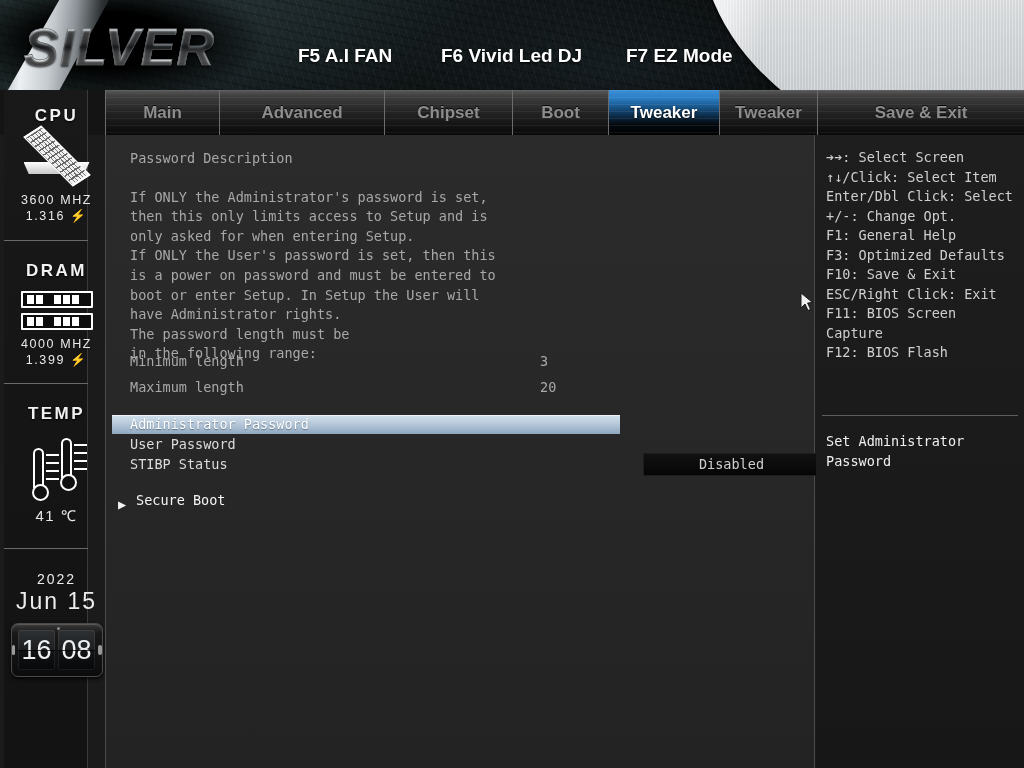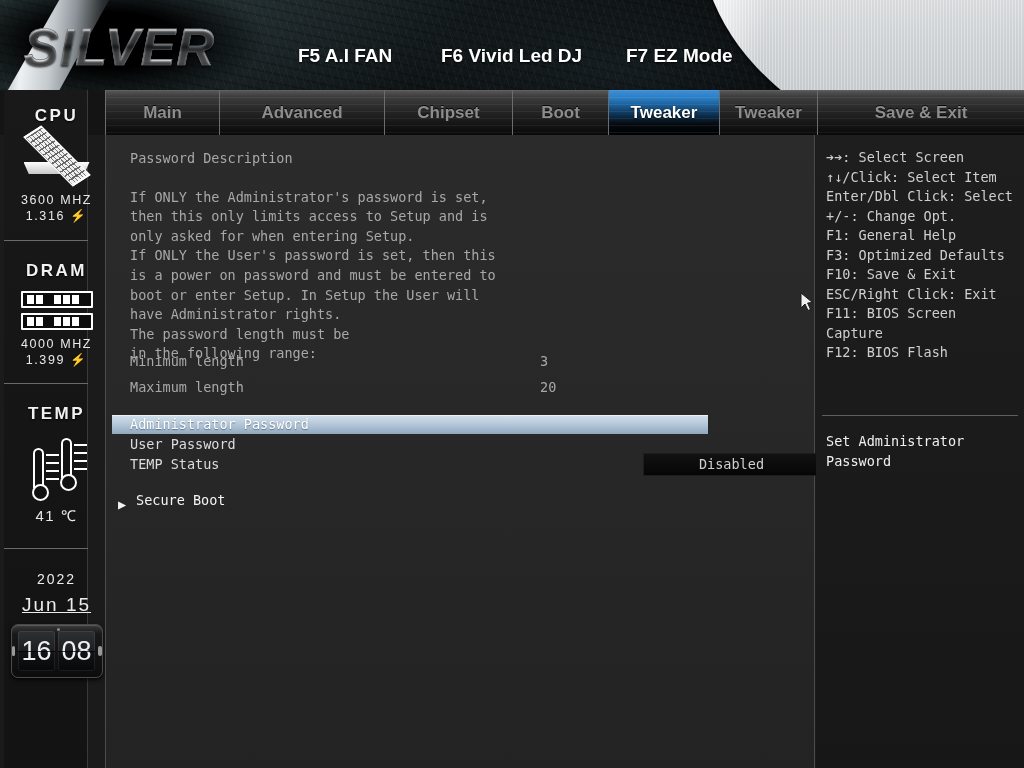--- a/index.html
+++ b/index.html
@@ -174,21 +174,21 @@
     position: absolute; top: 6px; left: 14px; width: 13px; height: 30px;
     background: repeating-linear-gradient(180deg, #fff 0 2px, rgba(0,0,0,0) 2px 8px);
   }
   #th1 { left: 10px; top: 16px; }
   #th2 { left: 38px; top: 6px; }
   .sb-date {
     font-family: "Liberation Sans", sans-serif;
     color: #ececec; letter-spacing: 2px;
   }
   .sb-date .yy { font-size: 14px; display:block; }
-  .sb-date .md { font-size: 19px; display:block; margin-top: 7px; text-decoration: underline; }
+  .sb-date .md { font-size: 23px; display:block; margin-top: 1px; }
   #flipclock {
     width: 92px; height: 54px; margin: 8px auto 0;
     border-radius: 7px;
     background: linear-gradient(180deg,#3a3a3a 0%, #181818 18%, #0c0c0c 100%);
     border: 1px solid #4a4a4a;
     box-shadow: inset 0 1px 1px rgba(255,255,255,0.18), 0 2px 4px rgba(0,0,0,0.8);
     display: flex; align-items: center; justify-content: center; gap: 3px;
     position: relative;
   }
   #flipclock .pin { position:absolute; top:3px; left:45px; width:3px; height:3px; border-radius:50%; background:#8a8a8a; }
@@ -229,21 +229,21 @@
   #row-max { top: 243px; }
 
   .optrow {
     position: absolute; left: 6px; width: 698px; height: 19px;
     font-size: 13.5px; line-height: 19px;
   }
   .optrow .label { position: absolute; left: 18px; color: #dcdcdc; }
   #opt-admin {
     top: 280px;
     background: linear-gradient(180deg, #d2e0ec 0%, #bccddd 38%, #a7bcd0 68%, #8fa6bd 100%);
-    width: 596px;
+    width: 508px;
     box-shadow: inset 0 1px 0 rgba(255,255,255,0.6);
     padding-left: 18px;
   }
   #opt-admin .label { color: #ffffff; text-shadow: 0 1px 1px rgba(40,60,80,0.55); }
   #opt-user  { top: 300px; }
   #opt-stibp { top: 320px; }
   #stibp-box {
     position: absolute; left: 531px; top: -2px; width: 177px; height: 23px;
     background: linear-gradient(180deg,#121212 0%, #050505 100%);
     display: flex; align-items: center; justify-content: center;
@@ -398,21 +398,21 @@
       <span class="v">20</span>
     </div>
 
     <div class="optrow" id="opt-admin">
       <span class="label">Administrator Password</span>
     </div>
     <div class="optrow" id="opt-user">
       <span class="label">User Password</span>
     </div>
     <div class="optrow" id="opt-stibp">
-      <span class="label">TEMP Status</span>
+      <span class="label">STIBP Status</span>
       <div id="stibp-box">Disabled</div>
     </div>
 
     <div id="secureboot">
       <span class="arrow">▶</span>
       <span class="label">Secure Boot</span>
     </div>
   </div>
 
   <div id="help">

